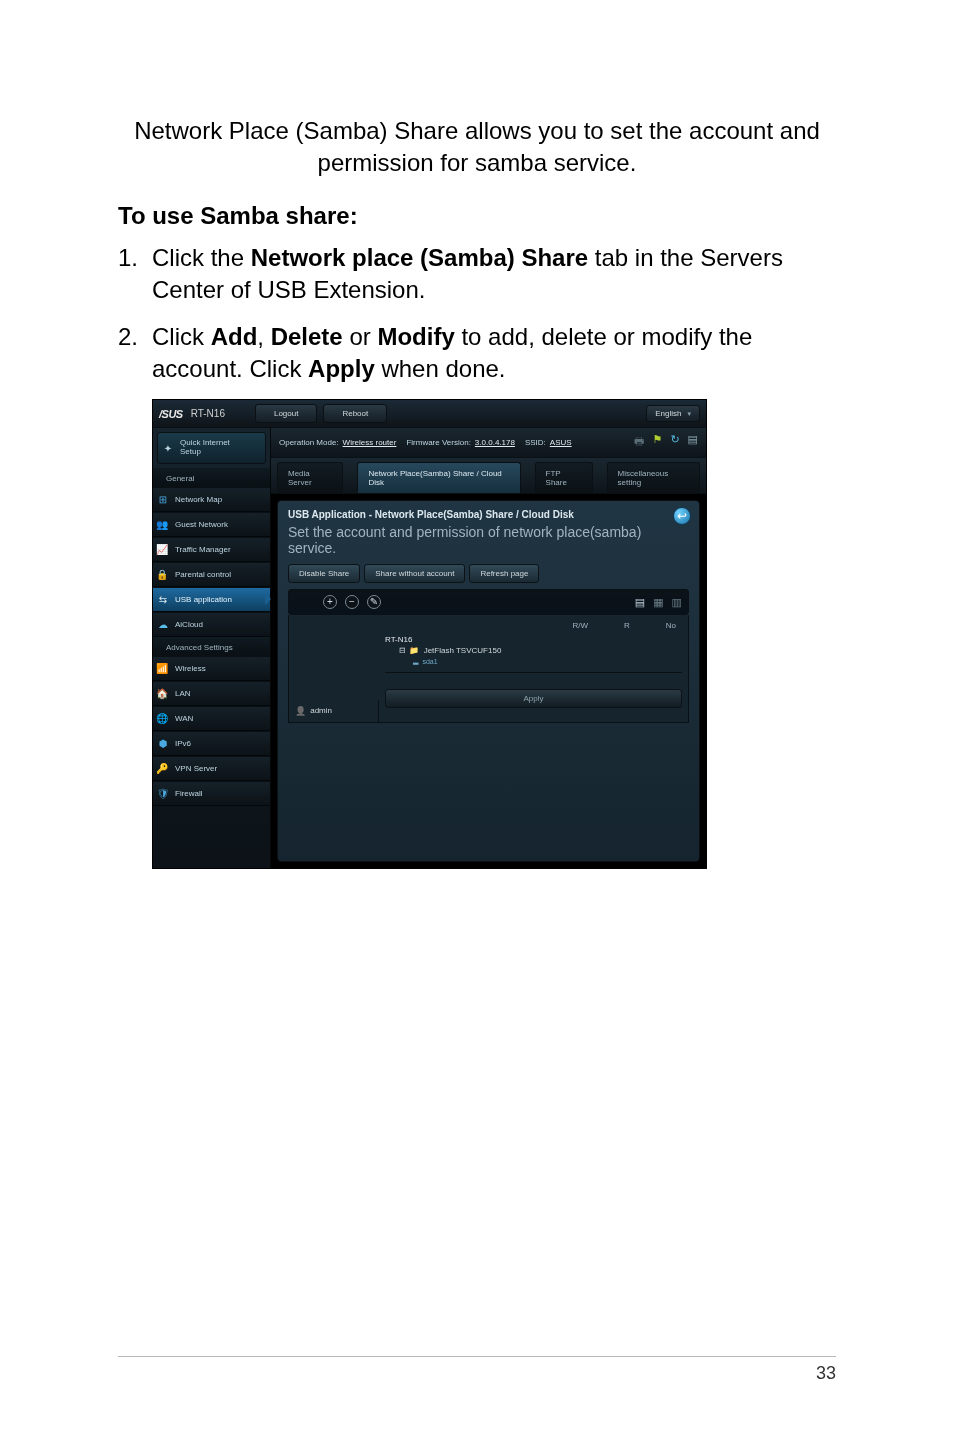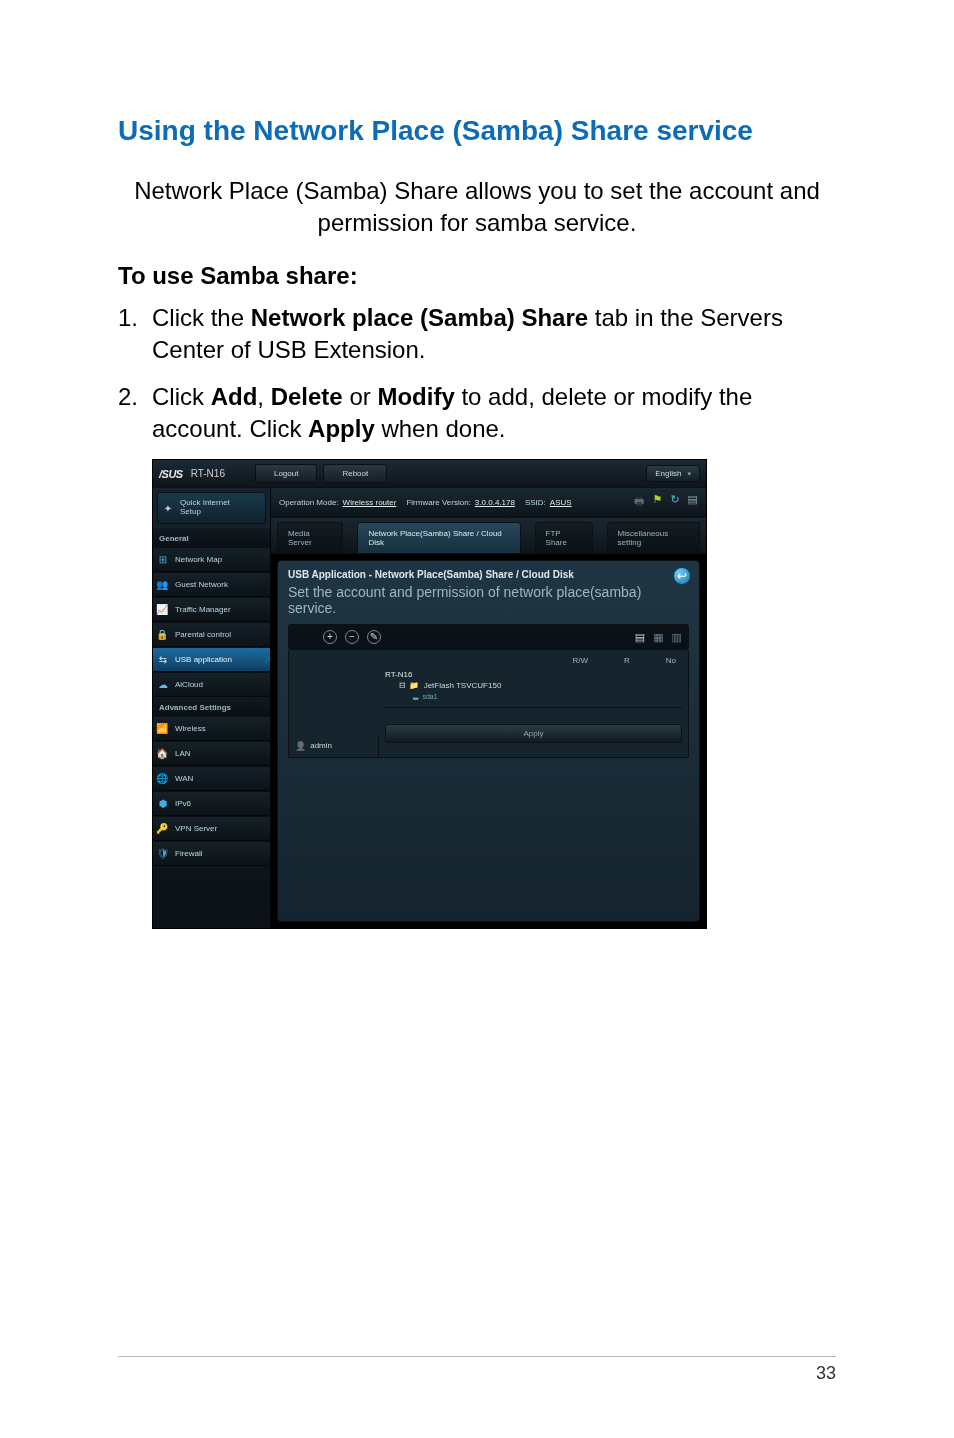--- a/index.html
+++ b/index.html
@@ -109,23 +109,22 @@
     padding: 6px 4px 6px 22px;
     position: relative;
     line-height: 1.1;
   }
   .qis .ico, .sideitem .ico {
     position: absolute; left: 4px; top: 50%; transform: translateY(-50%);
     width: 12px; height: 12px; display:flex; align-items:center; justify-content:center;
     font-size: 10px;
   }
   .sidehdr {
-    color: #9fb3bf; font-size: 8px; padding: 6px 6px 4px 6px;
+    color: #9fb3bf; font-size: 8px; padding: 6px 6px 4px 13px;
     background: linear-gradient(#0f1a21,#0a1014);
-    font-weight: bold;
   }
   .sideitem {
     position: relative;
     padding: 7px 4px 7px 22px;
     color: #bcd4e0;
     border-top: 1px solid #0a1014;
     border-bottom: 1px solid #05080a;
     background: linear-gradient(#152028,#0c1318);
   }
   .sideitem.active {
@@ -226,21 +225,20 @@
   .page-footer{
     position:absolute; bottom:54px; left:118px; right:118px;
     border-top:1px solid #b8b8b8; padding-top:6px;
     text-align:right; color:#333; font-size:18px;
   }
 </style>
 </head>
 <body>
 
 <div class="page">
-  <h1 class="section-title">Using the Network Place (Samba) Share service</h1>
 
   <p class="intro">Network Place (Samba) Share allows you to set the account and permission for samba service.</p>
 
   <p class="subhead">To use Samba share:</p>
 
   <ol class="steps">
     <li>
       <span class="num">1.</span>
       <span class="txt">
         <span>Click the </span><span class="bold">Network place (Samba) Share</span><span> tab in the Servers Center of USB Extension.</span>
@@ -311,20 +309,25 @@
           <div class="tab">Media Server</div>
           <div class="tab active">Network Place(Samba) Share / Cloud Disk</div>
           <div class="tab">FTP Share</div>
           <div class="tab">Miscellaneous setting</div>
         </div>
 
         <div class="panel">
           <div class="backbtn">↩</div>
           <h2>USB Application - Network Place(Samba) Share / Cloud Disk</h2>
           <p class="sub">Set the account and permission of network place(samba) service.</p>
+          <div class="btnrow">
+            <div class="pbtn">Disable Share</div>
+            <div class="pbtn">Share without account</div>
+            <div class="pbtn">Refresh page</div>
+          </div>
 
           <div class="toolbar">
             <div class="ops">
               <div class="circ">+</div>
               <div class="circ">−</div>
               <div class="circ">✎</div>
             </div>
             <div class="viewicons">
               <span class="v1">▤</span>
               <span>▦</span>

